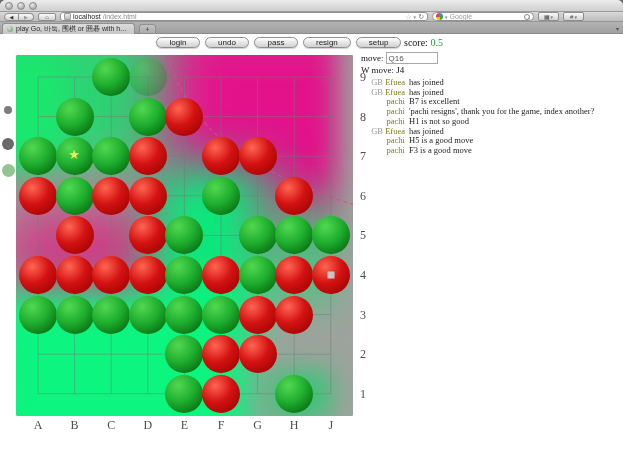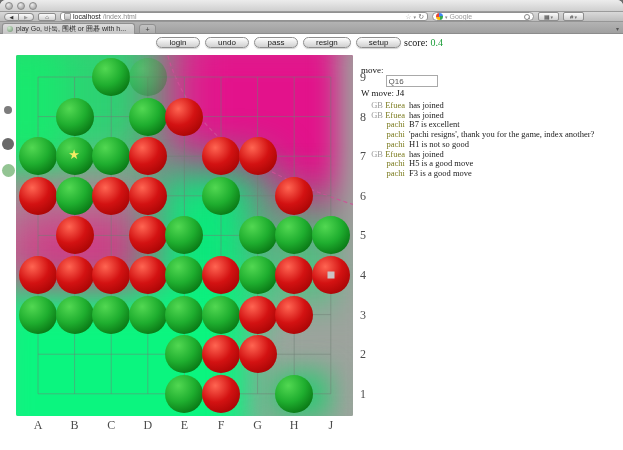--- a/index.html
+++ b/index.html
@@ -67,21 +67,21 @@
   .stone.red{background:radial-gradient(circle at 35% 28%,#ff6552 0%,var(--stone-red,#d31212) 45%,#a90505 80%,#7e0202 100%);}
   .stone.ghost{opacity:.32;}
   .stone .star{position:absolute;left:50%;top:50%;transform:translate(-55%,-58%);font-size:13px;color:#f2ec64;}
   .stone .square{position:absolute;left:50%;top:50%;transform:translate(-50%,-50%);width:7px;height:7px;background:#ccc3c3;}
   .blabel{position:absolute;font:12px "Liberation Serif",serif;color:#4c4c4c;width:14px;text-align:center;}
   
   .panel{position:absolute;left:361px;top:18px;width:256px;font-family:"Liberation Serif",serif;}
   .prow{display:flex;align-items:center;margin-bottom:1px;}
   .plabel{font-size:9px;color:#111;margin-right:2px;}
   .pinput{border:1px solid #a9a9a9;background:#fff;height:12px;font:8px "Liberation Sans",sans-serif;color:#555;padding:0 2px;}
-  .in-move{width:52px;margin-top:23px;}
+  .in-move{width:52px;}
   .in-chat{width:127px;color:#919191;}
   .wmove{font-size:9px;color:#111;margin:1px 0 2px 0;}
   .chatlog{margin-top:3px;}
   .chatline{display:flex;font-size:8.5px;line-height:9.7px;}
   .nickcol{width:44px;text-align:right;flex:0 0 auto;white-space:nowrap;}
   .prefix{color:var(--prefix,#9a9a9a);}
   .nick{color:var(--nick,#7b7b1e);}
   .msg{margin-left:4px;color:#1a1a1a;white-space:nowrap;text-align:right;}
 </style>
 </head>
@@ -138,21 +138,21 @@
 
     <div class="btnrow">
         <button class="aqua-btn">login</button>
         <button class="aqua-btn">undo</button>
         <button class="aqua-btn">pass</button>
         <button class="aqua-btn">resign</button>
         <button class="aqua-btn">setup</button>
       </div>
     <div class="score">
       <span>score:</span>
-      <span class="val">0.4</span>
+      <span class="val">0.5</span>
     </div>
 
     <div class="dot dot1"></div>
     <div class="dot dot2"></div>
     <div class="dot dot3"></div>
 
     <div class="board">
       <div class="blob b-greentl"></div>
       <div class="blob b-magenta"></div>
       <div class="blob b-greenedge"></div>

